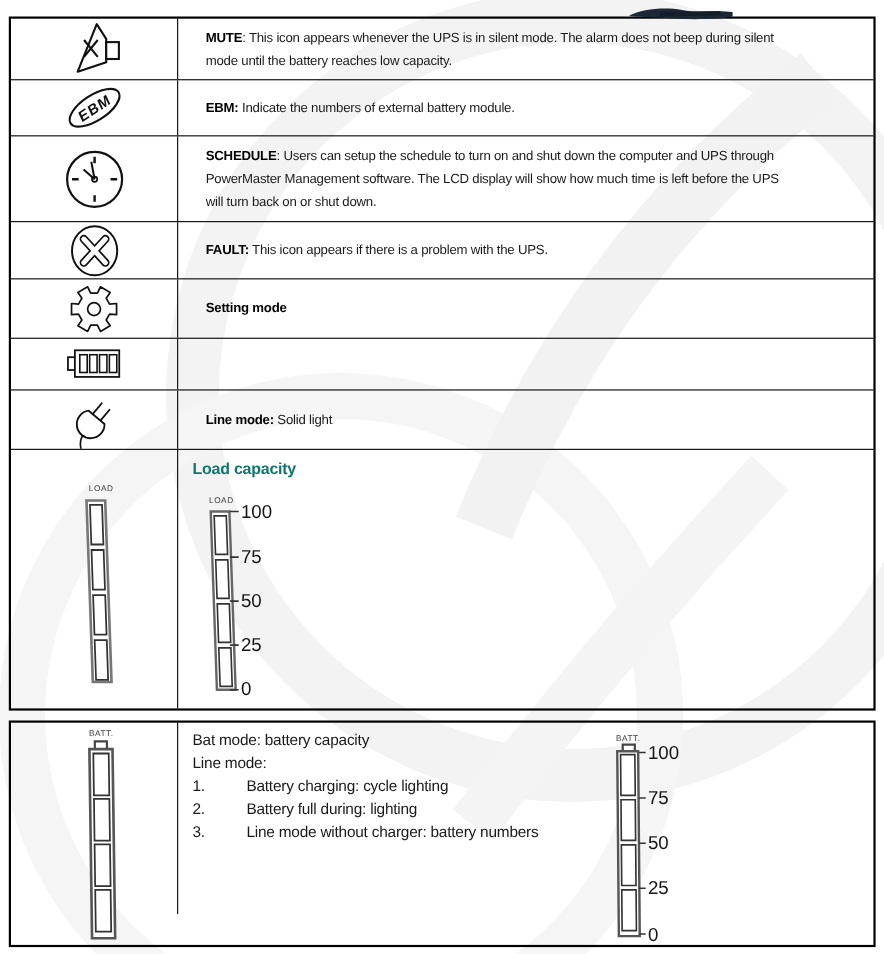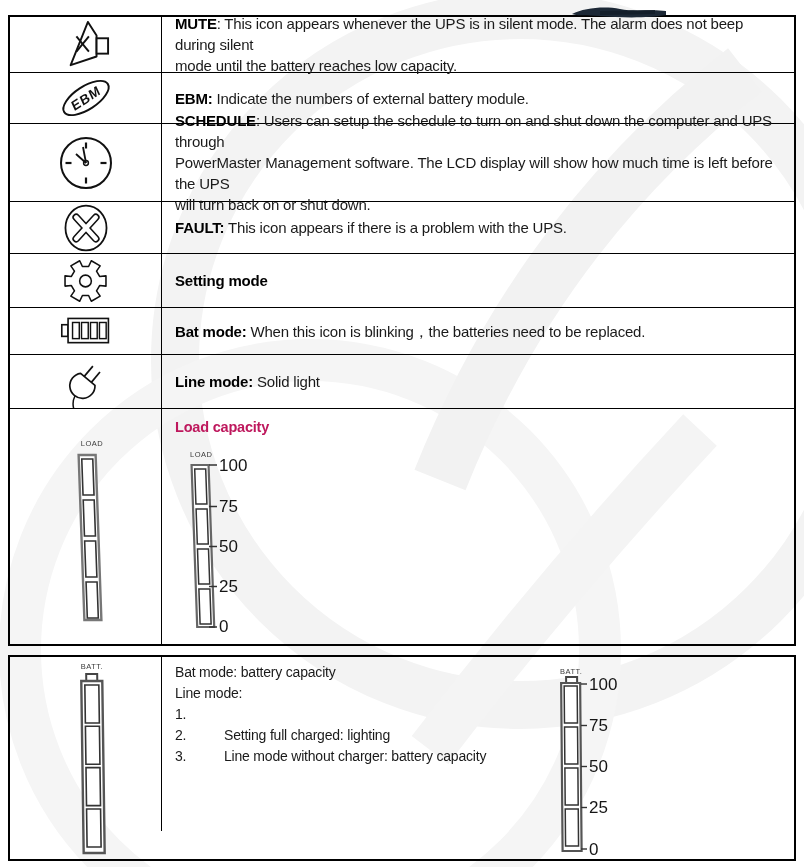--- a/index.html
+++ b/index.html
@@ -11,26 +11,26 @@
   #scribble{position:absolute;left:570px;top:3px;z-index:5;}
   .tbl{position:absolute;left:8px;width:788px;border:2px solid #000;box-sizing:border-box;background:transparent;z-index:2;}
   #tbl1{top:15px;}
   #tbl2{top:655px;height:206px;}
   .row{display:flex;border-bottom:1px solid #000;box-sizing:border-box;}
   .row:last-child{border-bottom:none;}
   .icon-cell{width:152px;flex:0 0 152px;border-right:1px solid #000;box-sizing:border-box;
     display:flex;align-items:center;justify-content:center;position:relative;}
   .text-cell{flex:1;position:relative;display:flex;flex-direction:column;justify-content:center;
     padding:4px 10px 4px 13px;box-sizing:border-box;}
-  .text-cell p{margin:0;font-size:15px;line-height:21px;letter-spacing:-0.2px;max-width:612px;}
+  .text-cell p{margin:12px;font-size:12px;line-height:21px;letter-spacing:-0.2px;max-width:612px;}
   .b{font-weight:bold;color:#000;}
   .r{white-space:pre-line;}
   .h56{height:56px}.h51{height:51px}.h78{height:78px}.h52{height:52px}
   .h54{height:54px}.h47{height:47px}.h235{height:235px}
-  .cell-title{font-weight:bold;font-size:14.5px;color:#be185d;letter-spacing:-0.2px;}
+  .cell-title{font-weight:bold;font-size:14.5px;color:#0f766e;letter-spacing:-0.2px;}
   #load-title{position:absolute;left:13px;top:10px;}
   .gauge{position:absolute;}
   .list-line{display:flex;font-size:14px;line-height:21px;letter-spacing:-0.2px;}
   .list-num{width:49px;flex:0 0 49px;}
   .batt-text{padding-top:5px;}
   .batt-text .plain{font-size:14px;line-height:21px;letter-spacing:-0.2px;}
   .caret{display:inline-block;width:1px;height:13px;background:#333;margin-left:2px;vertical-align:middle;}
   svg text{font-family:"Liberation Sans","DejaVu Sans",sans-serif;}
   .tiny-label{font-size:7.5px;fill:#3a3a3a;letter-spacing:0.5px;}
   .scale-num{font-size:17px;fill:#151515;}
@@ -134,23 +134,20 @@
       <div class="icon-cell">
         <svg width="52" height="32" viewBox="0 0 58 34">
           <rect x="2" y="10" width="7" height="13" fill="#fff" stroke="#111" stroke-width="1.8"></rect>
           <rect x="9" y="3" width="45" height="27" fill="#fff" stroke="#111" stroke-width="1.8"></rect>
           <rect x="14" y="7.5" width="7.5" height="18" fill="#fff" stroke="#111" stroke-width="1.6"></rect>
           <rect x="24" y="7.5" width="7.5" height="18" fill="#fff" stroke="#111" stroke-width="1.6"></rect>
           <rect x="34" y="7.5" width="7.5" height="18" fill="#fff" stroke="#111" stroke-width="1.6"></rect>
           <rect x="44" y="7.5" width="7.5" height="18" fill="#fff" stroke="#111" stroke-width="1.6"></rect>
         </svg>
       </div>
-      <div class="text-cell">
-        <p><span class="b">Bat mode:</span><span class="r"> When this icon is blinking，the batteries need to be replaced.</span></p>
-      </div>
     </div>
 
     <div class="row h54">
       <div class="icon-cell">
         <svg width="52" height="52" viewBox="0 0 56 62">
           <g transform="translate(25,34) rotate(40)">
             <path d="M -11.2 -8 A 15 15 0 1 0 11.2 -8 L -11.2 -8 Z" fill="#fff" stroke="#111" stroke-width="2" stroke-linejoin="round"></path>
             <line x1="-5.5" y1="-8" x2="-5.5" y2="-24" stroke="#111" stroke-width="2"></line>
             <line x1="5.5" y1="-8" x2="5.5" y2="-24" stroke="#111" stroke-width="2"></line>
             <path d="M 1 17 Q 3 26 12 31" fill="none" stroke="#111" stroke-width="1.8"></path>
@@ -214,28 +211,29 @@
             <rect x="18.5" y="106.6" width="14" height="38" fill="#fff" stroke="#333" stroke-width="1.6"></rect>
             <rect x="18.5" y="148" width="14" height="38" fill="#fff" stroke="#333" stroke-width="1.6"></rect>
           </g>
         </svg>
       </div>
       <div class="text-cell batt-text" style="justify-content:flex-start;">
         <div class="plain">Bat mode: battery capacity</div>
         <div class="plain">Line mode:</div>
         <div class="list-line">
           <span class="list-num">1.</span>
+            <span>Battery charging: cycle lighting</span>
         </div>
         <div class="list-line">
           <span class="list-num">2.</span>
-            <span>Setting full charged: lighting</span>
+            <span>Battery full during: lighting</span>
         </div>
         <div class="list-line">
           <span class="list-num">3.</span>
-            <span>Line mode without charger: battery capacity</span>
+            <span>Line mode without charger: battery numbers</span>
         </div>
 
         <svg class="gauge" style="left:396px;top:10px;" width="92" height="195" viewBox="0 0 92 195">
           <text class="tiny-label" x="2" y="7">BATT.</text>
           <g transform="skewX(0.5)">
             <rect x="8" y="10" width="11" height="6" fill="#fff" stroke="#444" stroke-width="2"></rect>
             <rect x="3" y="16" width="19" height="168" fill="#fff" stroke="#555" stroke-width="2.2"></rect>
             <rect x="6" y="19" width="13" height="37" fill="#fff" stroke="#333" stroke-width="1.5"></rect>
             <rect x="6" y="60" width="13" height="37" fill="#fff" stroke="#333" stroke-width="1.5"></rect>
             <rect x="6" y="101" width="13" height="37" fill="#fff" stroke="#333" stroke-width="1.5"></rect>

